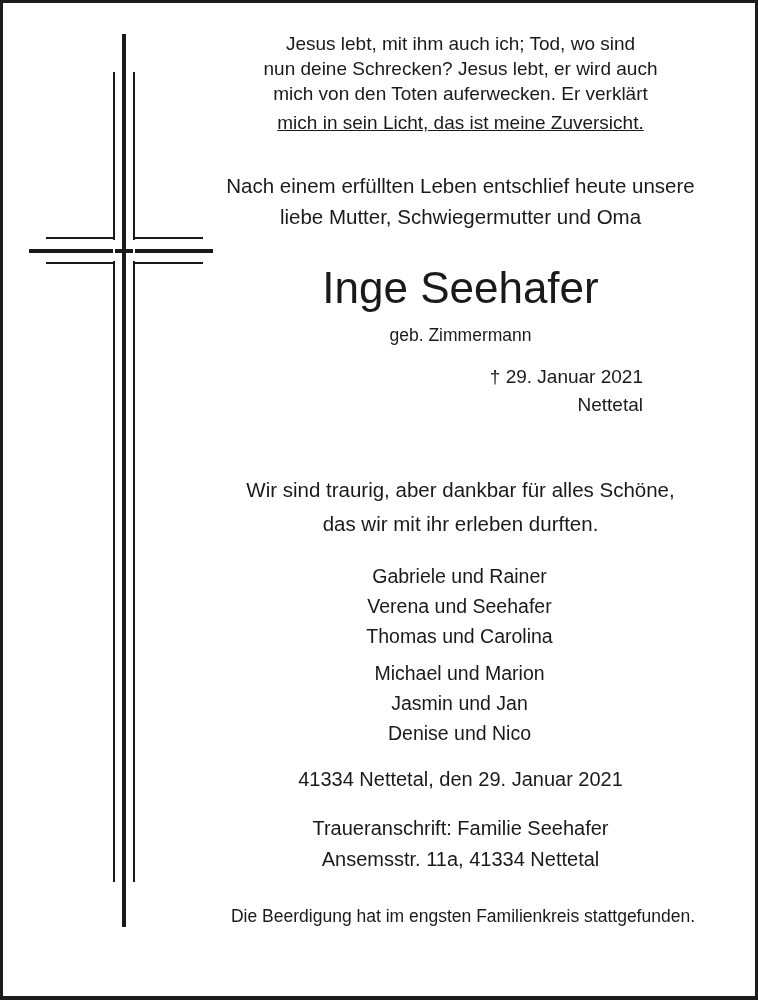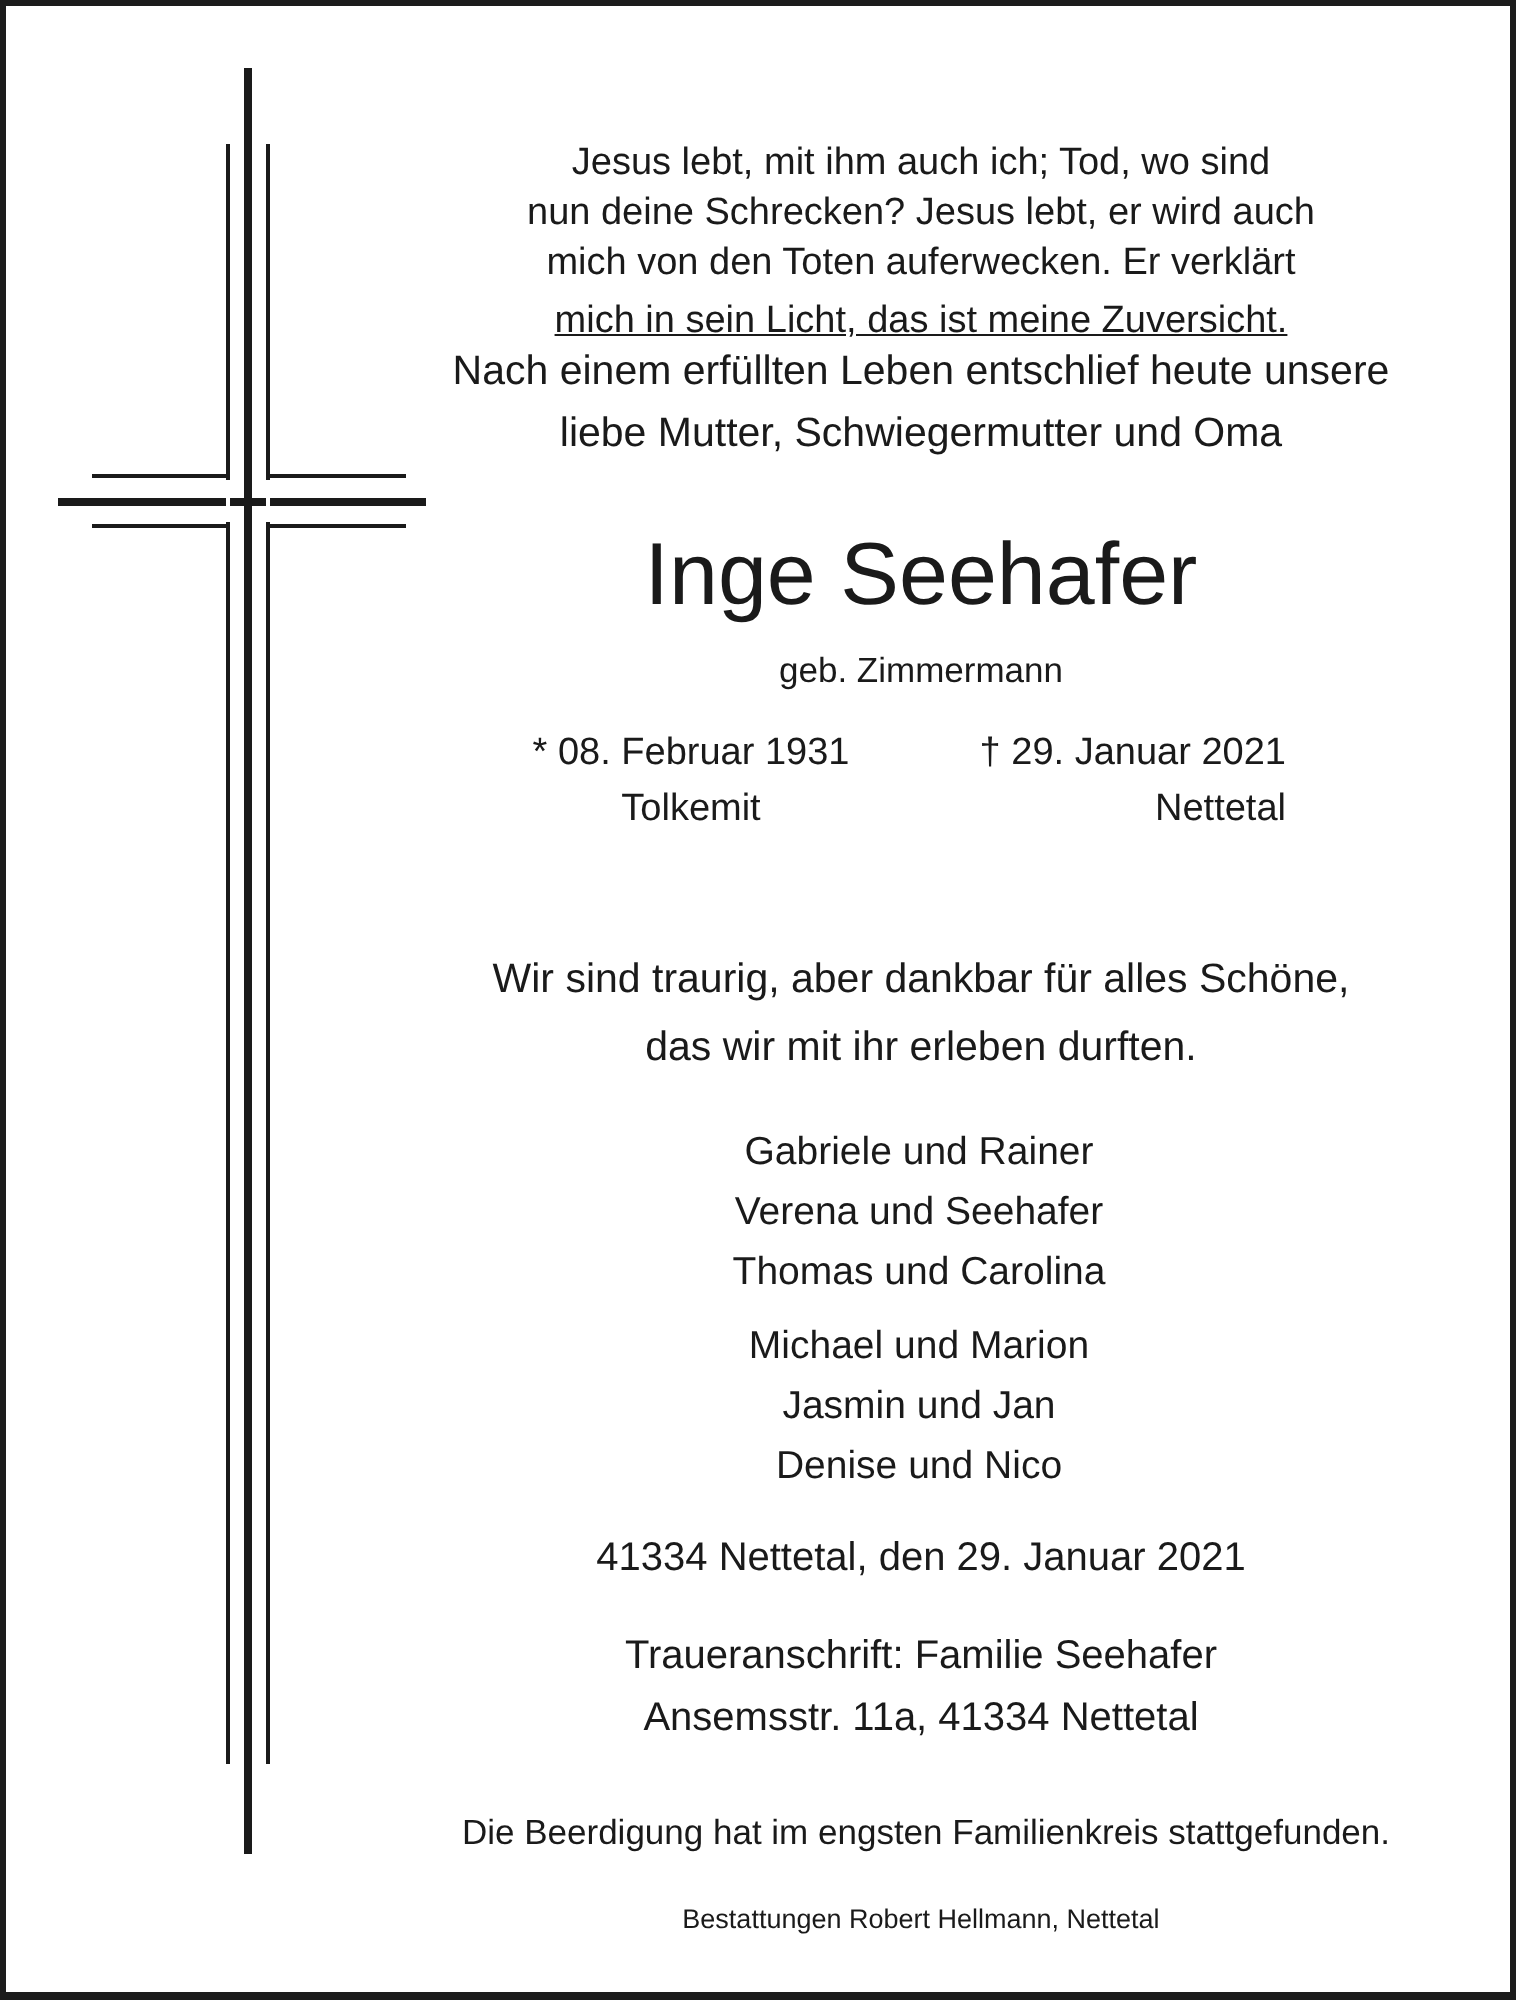--- a/index.html
+++ b/index.html
@@ -32,42 +32,35 @@
     <div class="bar" style="left:43px; top:259px; width:157px; height:2px;"></div>
 
     <div style="position:absolute; left:112px; top:233px; width:7px; height:4px; background:#fff;"></div>
     <div style="position:absolute; left:123px; top:233px; width:7px; height:4px; background:#fff;"></div>
     <div style="position:absolute; left:112px; top:258px; width:7px; height:4px; background:#fff;"></div>
     <div style="position:absolute; left:123px; top:258px; width:7px; height:4px; background:#fff;"></div>
     <div style="position:absolute; left:110px; top:237px; width:2px; height:21px; background:#fff;"></div>
     <div style="position:absolute; left:130px; top:237px; width:2px; height:21px; background:#fff;"></div>
   </div>
 
-  <div class="block" style="left:200px; width:515px; top:31px; font-size:19px;margin-top:38px;">
+  <div class="block" style="left:200px; width:515px; top:31px; font-size:19px;">
     <div style="height:25px;">Jesus lebt, mit ihm auch ich; Tod, wo sind</div>
     <div style="height:25px;text-align:center;">nun deine Schrecken? Jesus lebt, er wird auch</div>
     <div style="height:29px;">mich von den Toten auferwecken. Er verklärt</div>
     <div style="height:25px;text-decoration:underline;">mich in sein Licht, das ist meine Zuversicht.</div>
   </div>
 
   <div class="block" style="left:160px; width:595px; top:173px; font-size:20.5px;">
     <div style="height:31px;">Nach einem erfüllten Leben entschlief heute unsere</div>
     <div style="height:31px;">liebe Mutter, Schwiegermutter und Oma</div>
   </div>
 
   <div class="block" style="left:200px; width:515px; top:263px; font-size:44px; line-height:1;">Inge Seehafer</div>
   <div class="block" style="left:200px; width:515px; top:322px; font-size:17.5px;">geb. Zimmermann</div>
 
-  <div class="col" style="left:250px; width:185px; top:364px; font-size:19px;">
-    <div style="line-height:1; height:28px;">
-      <span>*</span>
-      <span>08. Februar 1931</span>
-    </div>
-    <div style="line-height:1;">Tolkemit</div>
-  </div>
   <div class="col" style="left:462px; width:178px; top:364px; font-size:19px;text-align:right;">
     <div style="line-height:1; height:28px;">
       <span>†</span>
       <span>29. Januar 2021</span>
     </div>
     <div style="line-height:1;">Nettetal</div>
   </div>
 
   <div class="block" style="left:200px; width:515px; top:461px; font-size:20.5px;">
     <div style="height:34px;margin-top:16px;">Wir sind traurig, aber dankbar für alles Schöne,</div>
@@ -88,14 +81,13 @@
 
   <div class="block" style="left:200px; width:515px; top:766px; font-size:20px; line-height:1;">41334 Nettetal, den 29. Januar 2021</div>
 
   <div class="block" style="left:200px; width:515px; top:815px; font-size:20px;">
     <div style="height:31px;">Traueranschrift: Familie Seehafer</div>
     <div>Ansemsstr. 11a, 41334 Nettetal</div>
   </div>
 
   <div class="block" style="left:170px; width:580px; top:905px; font-size:17.5px; line-height:1;">Die Beerdigung hat im engsten Familienkreis stattgefunden.</div>
 
-  <div class="block" style="left:200px; width:515px; top:950px; font-size:13.5px; line-height:1;">Bestattungen Robert Hellmann, Nettetal</div>
 </div>
 
 </body></html>

